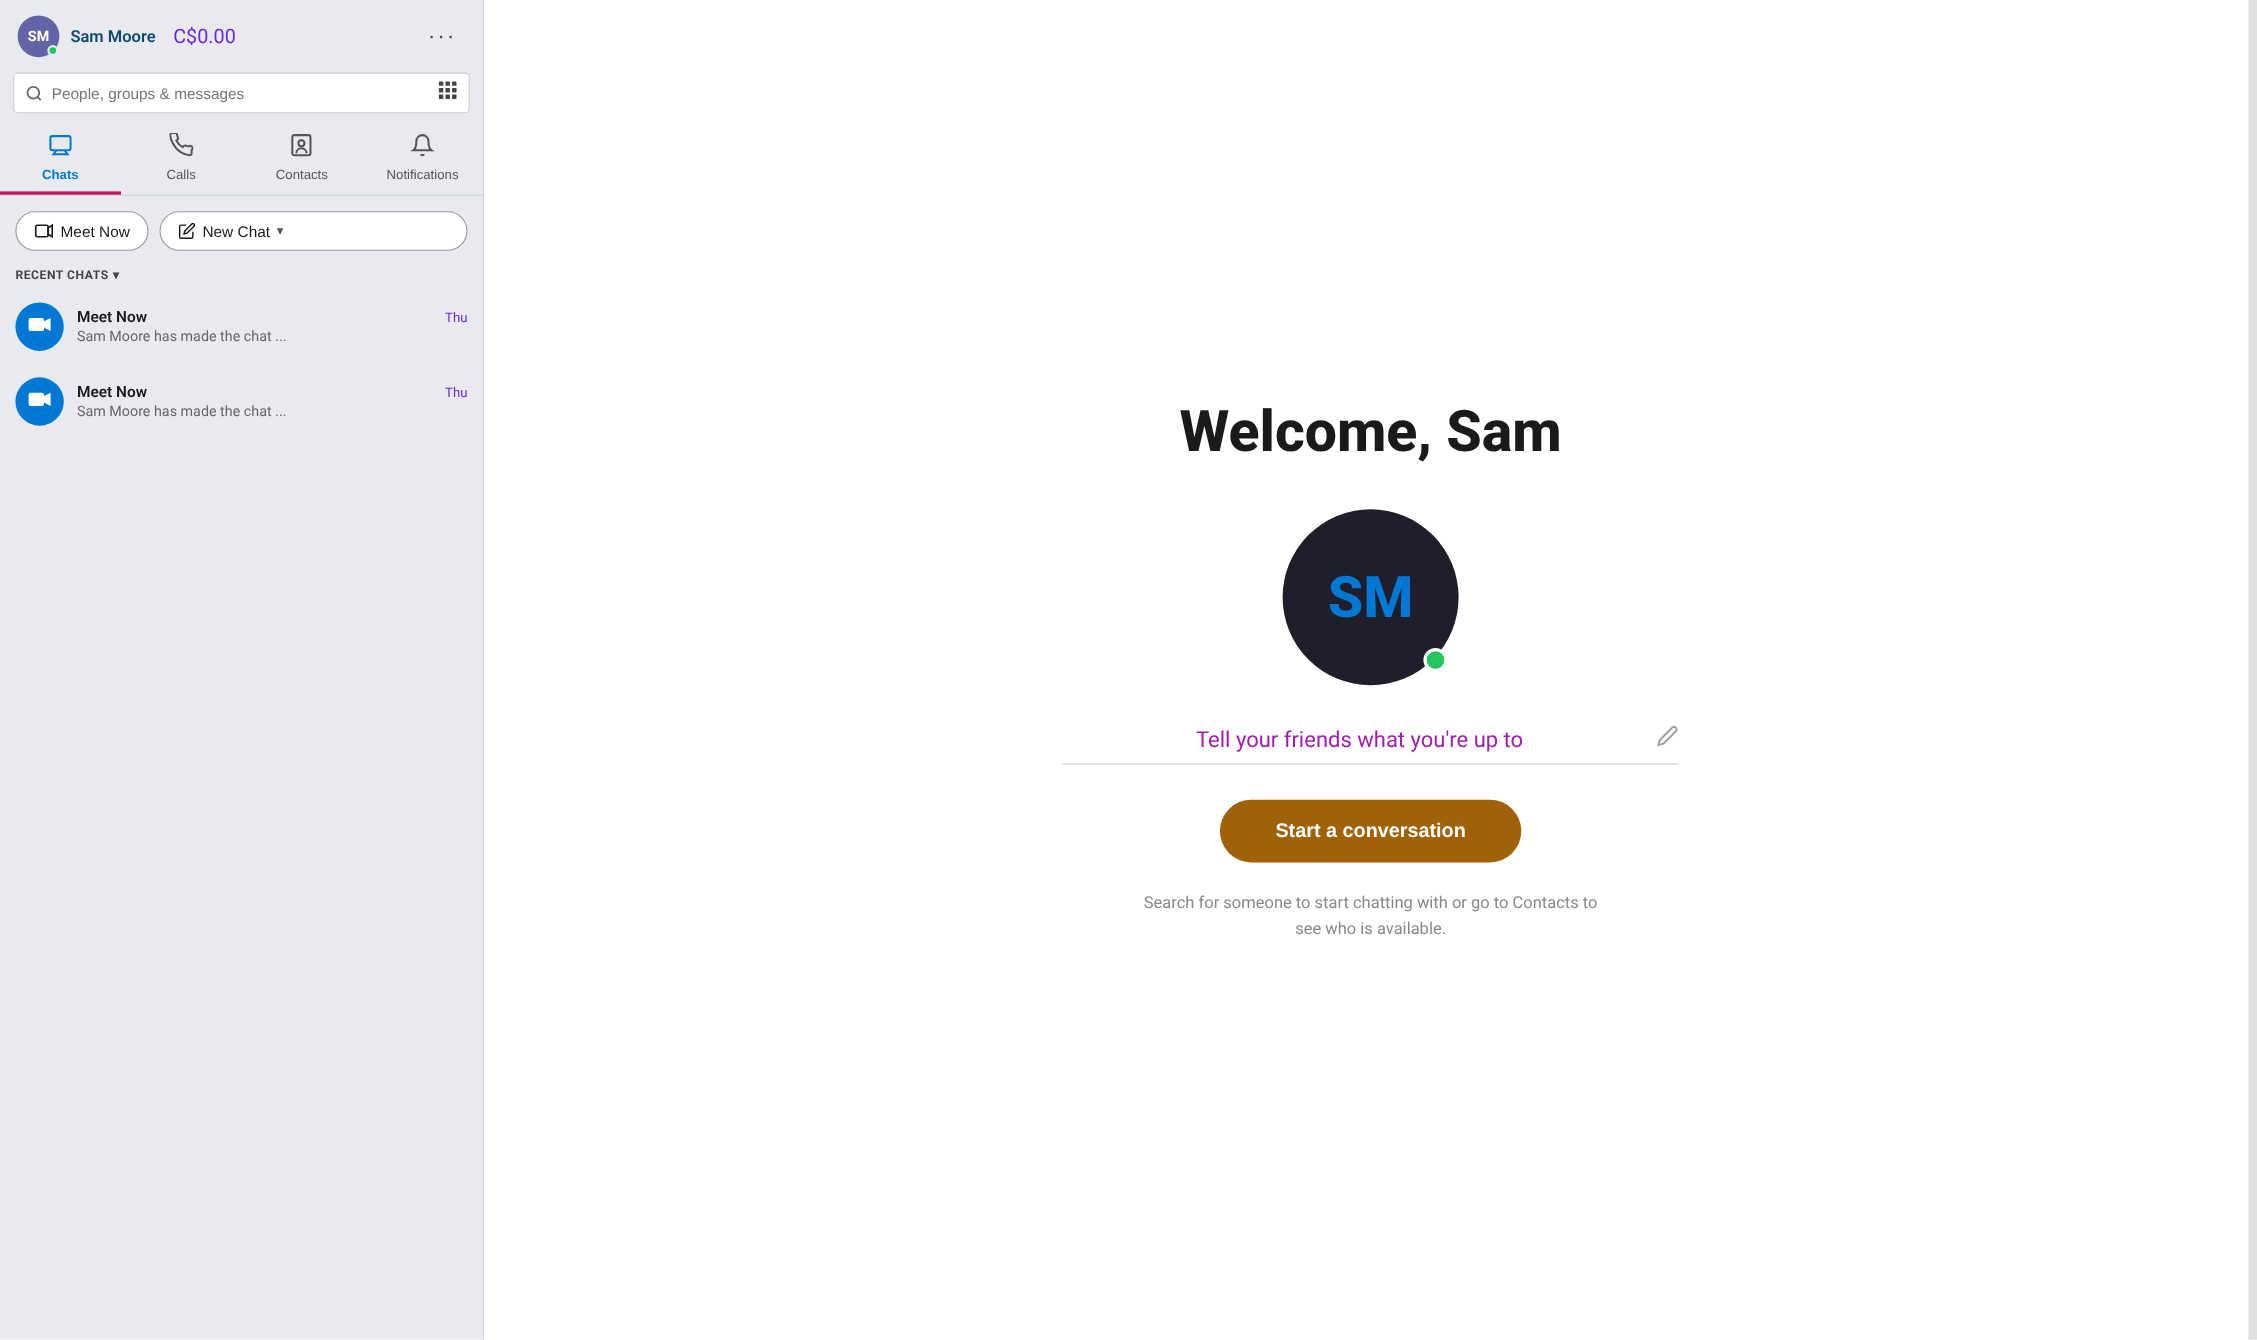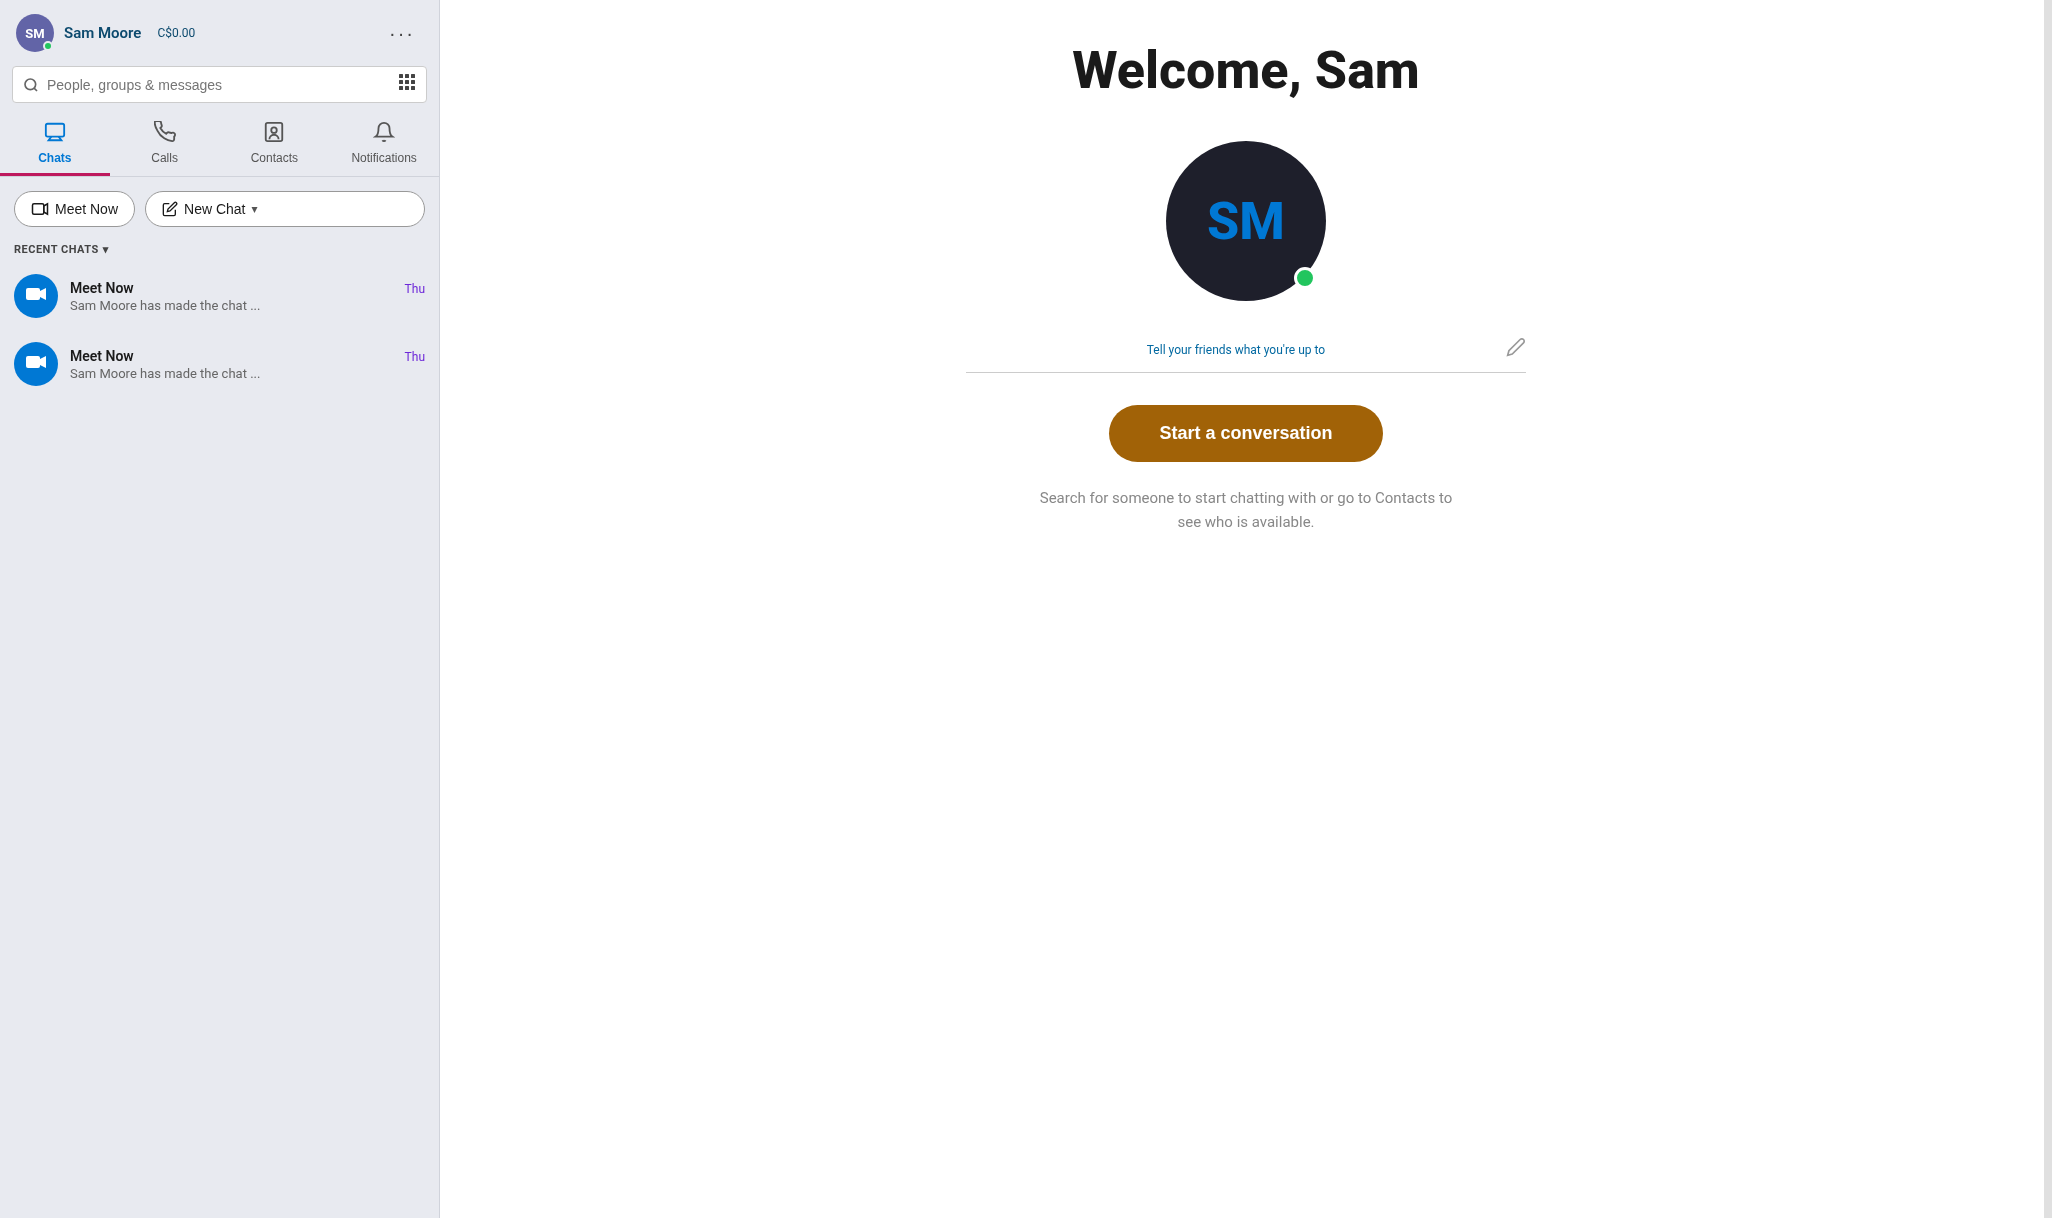--- a/index.html
+++ b/index.html
@@ -56,22 +56,22 @@
       background: #22c55e;
       border-radius: 50%;
       border: 2px solid #e8eaf0;
     }
     .user-name {
       font-size: 15px;
       font-weight: 600;
       color: #0c4a6e;
     }
     .user-balance {
-      font-size: 12px;
-      color: #0c4a6e;
+      font-size: 18px;
+      color: #6d28d9;
       margin-left: 6px;
     }
     .more-btn {
       background: none;
       border: none;
       cursor: pointer;
       font-size: 20px;
       color: #444;
       letter-spacing: 2px;
       padding: 4px 8px;
@@ -239,21 +239,21 @@
       text-overflow: ellipsis;
       margin-top: 2px;
     }
 
     
     .main-panel {
       flex: 1;
       display: flex;
       flex-direction: column;
       align-items: center;
-      justify-content: flex-start;
+      justify-content: center;
       background: #fff;
       padding: 40px;
       position: relative;
       border-radius: 22px;
     }
 
     .right-scrollbar {
       position: absolute;
       right: 0;
       top: 0;
@@ -300,22 +300,22 @@
     .status-row {
       display: flex;
       align-items: center;
       width: 560px;
       border-bottom: 1px solid #ccc;
       padding-bottom: 10px;
       margin-bottom: 32px;
     }
     .status-placeholder {
       flex: 1;
-      font-size: 12px;
-      color: #0369a1;
+      font-size: 20px;
+      color: #a21caf;
       text-align: center;
     }
     .edit-icon-btn {
       background: none;
       border: none;
       cursor: pointer;
       color: #999;
       font-size: 18px;
     }
 

